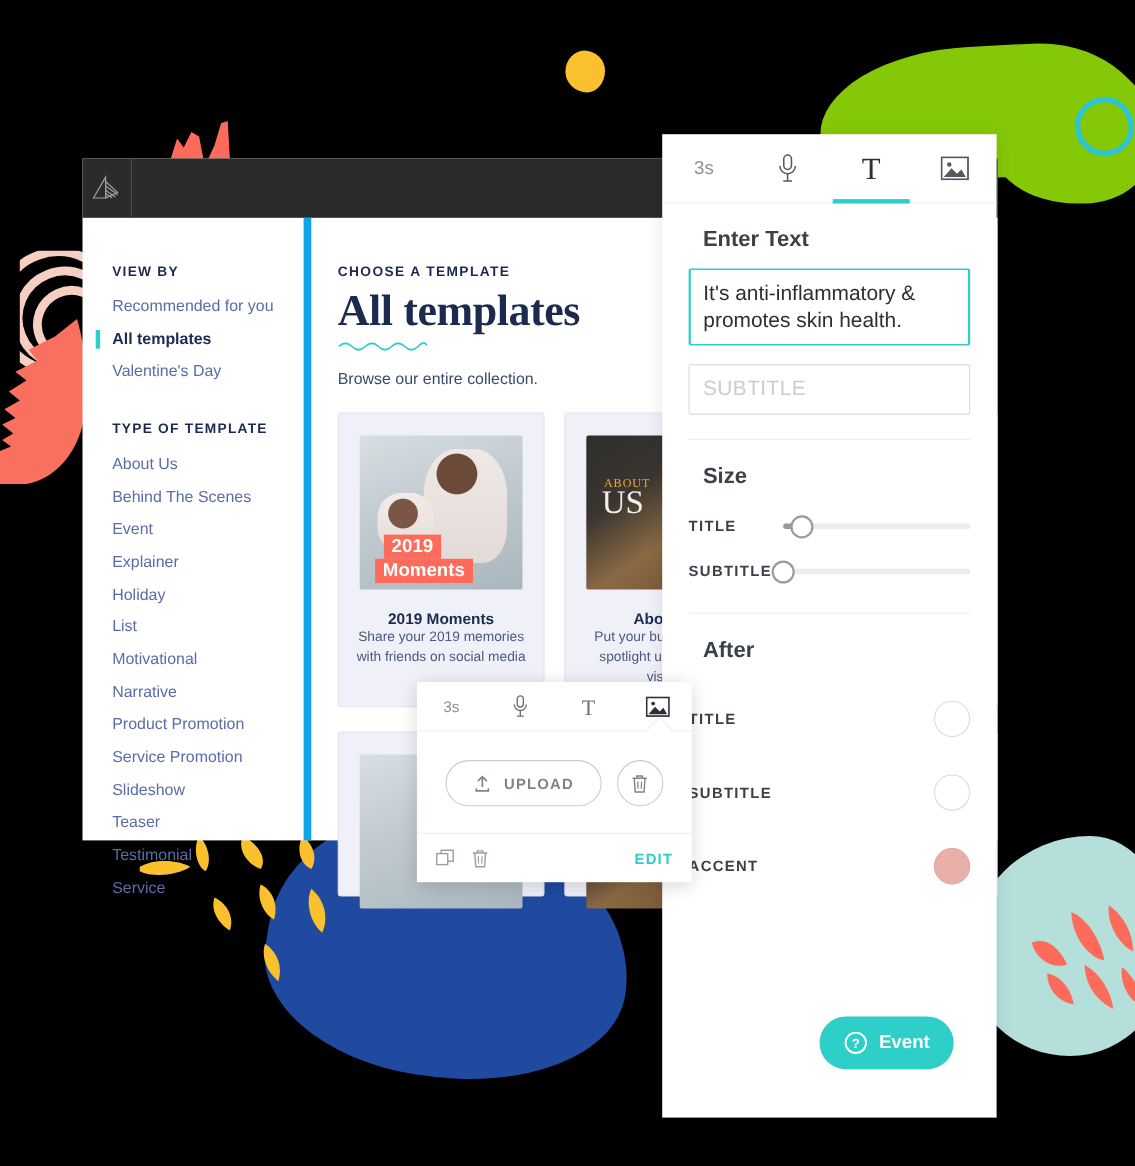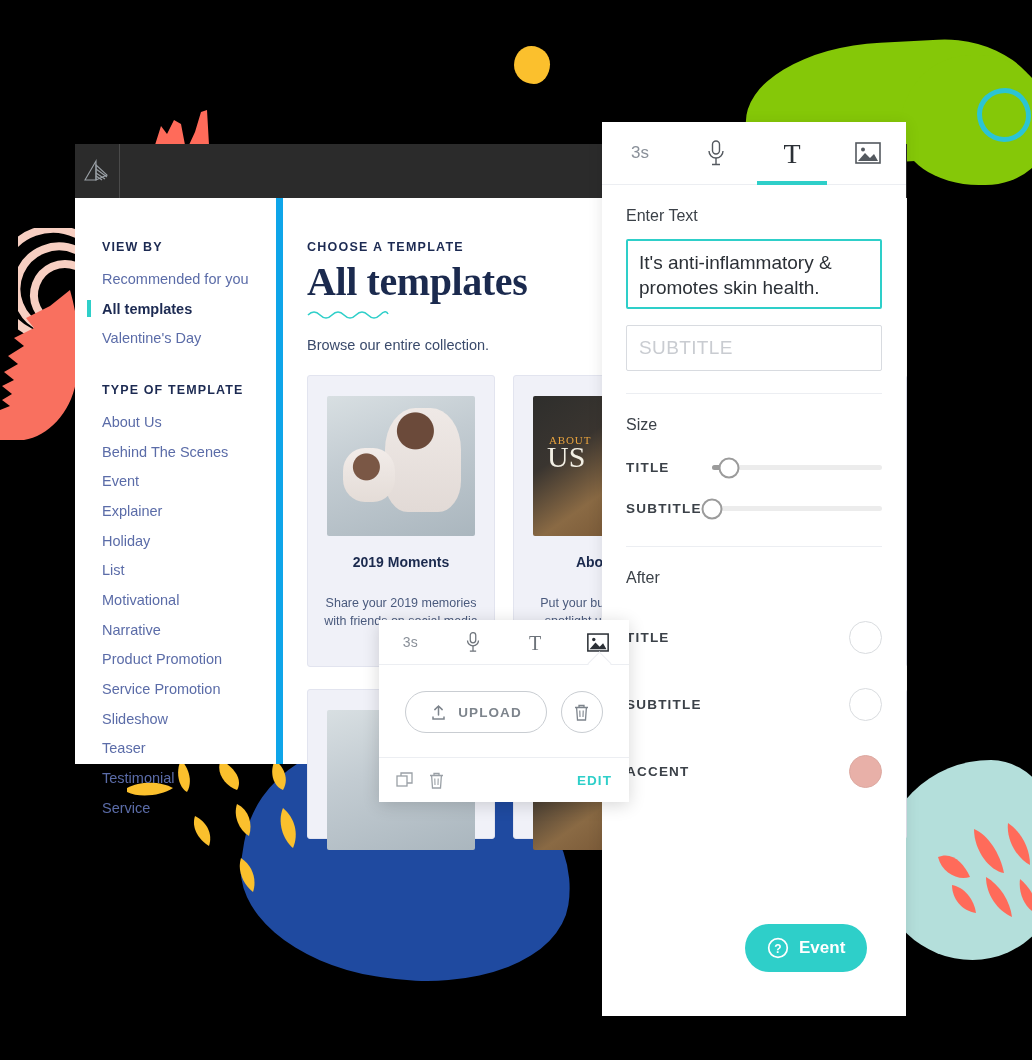--- a/index.html
+++ b/index.html
@@ -100,21 +100,21 @@
     width:188px;background:#f0f1f8;border:1px solid #e2e4ef;border-radius:3px;
     padding:20px 14px 18px;box-sizing:border-box;text-align:center;
   }
   .thumb{
     width:148px;height:140px;margin:0 auto 18px;border-radius:2px;
     position:relative;overflow:hidden;
   }
   .thumb .ov{
     position:absolute;left:0;right:0;bottom:0;
   }
-  .tcard-title{font-size:14px;font-weight:700;color:#1b2a4e;margin-bottom:24px;}
+  .tcard-title{font-size:14px;font-weight:700;color:#1b2a4e;margin-bottom:0;}
   .tcard-desc{font-size:12.5px;color:#4a5a7d;line-height:1.45;}
 
   
   .t1{background:linear-gradient(160deg,#d8dfe2 0%,#c3ccd2 40%,#aab6be 100%);}
   .t1 .kid{
     position:absolute;right:14px;top:12px;width:76px;height:104px;
     background:radial-gradient(circle at 40% 22%,#6b4a3a 0 18px,transparent 19px),
                linear-gradient(180deg,#efe9e6 0%,#e2dad6 100%);
     border-radius:40% 40% 30% 30%;
   }
@@ -191,21 +191,21 @@
   .ed-tab{
     flex:1;display:flex;align-items:center;justify-content:center;height:100%;
     position:relative;cursor:pointer;
   }
   .ed-tab .txt{font-size:17px;color:#8a9099;}
   .ed-tab.active:after{
     content:"";position:absolute;bottom:-1px;left:50%;transform:translateX(-50%);
     width:70px;height:4px;background:#2ecfc9;
   }
   .ed-section{padding:22px 24px 0;}
-  .sec-label{font-size:16px;color:#3b4148;margin-bottom:14px;font-weight:400;}
+  .sec-label{font-size:20px;color:#3b4148;margin-bottom:14px;font-weight:700;margin-left:13px;}
   .ta{
     width:100%;box-sizing:border-box;border:2px solid #2ecfc9;border-radius:2px;
     padding:9px 11px;font-size:19px;color:#2b3036;line-height:1.32;
     font-family:"Liberation Sans",sans-serif;resize:none;height:70px;outline:none;
   }
   .sub-in{
     width:100%;box-sizing:border-box;margin-top:12px;border:1px solid #d8dbe0;
     border-radius:2px;padding:11px 12px;font-size:19px;color:#2b3036;
     font-family:"Liberation Sans",sans-serif;outline:none;
   }
@@ -382,20 +382,24 @@
         </span>
 
         <div class="browse">Browse our entire collection.</div>
 
         <div class="card-grid">
 
           <div class="tcard">
             <div class="thumb t1">
               <div class="kid"></div>
                 <div class="baby"></div>
+              <div class="ov" style="padding:0 0 6px 22px;text-align:left;">
+                <div><span class="lbl-2019">2019</span></div>
+                <div style="margin-left:-8px;"><span class="lbl-mom">Moments</span></div>
+              </div>
             </div>
             <div class="tcard-title">2019 Moments</div>
             <div class="tcard-desc">Share your 2019 memories with friends on social media</div>
           </div>
 
           <div class="tcard">
             <div class="thumb t2">
               <span class="au1">ABOUT</span>
               <span class="au2">US</span>
             </div>

